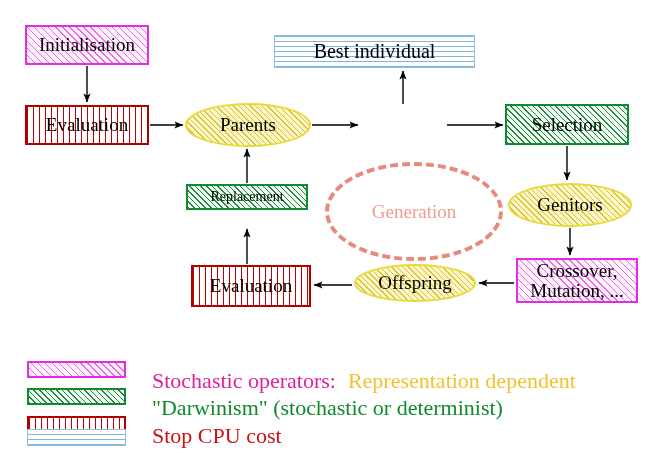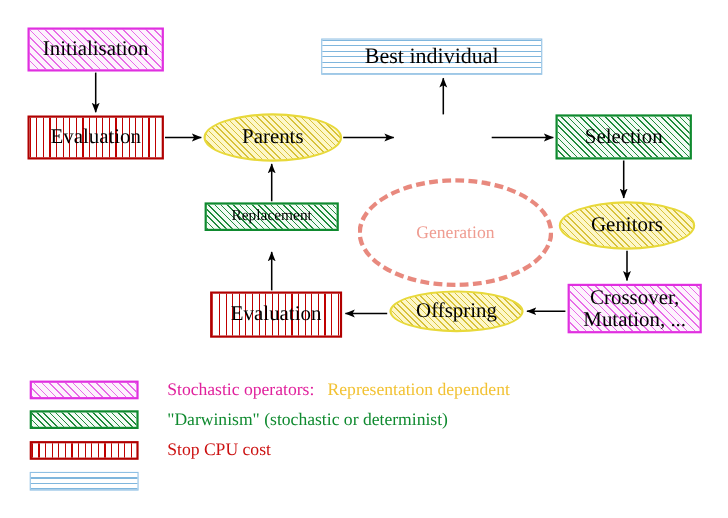--- a/index.html
+++ b/index.html
@@ -47,21 +47,21 @@
     position:absolute;border-radius:50%;
     border:4px dashed #e8897e;background:transparent;
     display:flex;align-items:center;justify-content:center;
   }
   .gen-ellipse .lbl{color:#ef9c91;}
 
   
   #legend{position:absolute;left:0;top:338px;width:662px;}
   .leg-row{position:absolute;left:27px;display:flex;align-items:center;}
   .swatch{width:99px;height:17px;box-sizing:border-box;flex:0 0 auto;}
-  .leg-text{margin-left:26px;white-space:nowrap;font-size:16px;line-height:1;}
+  .leg-text{margin-left:26px;white-space:nowrap;font-size:22px;line-height:1;margin-top:24px;}
   .leg-text .k1{color:#e0219c;}
   .leg-text .k2{color:#f2c233;margin-left:12px;}
   .leg-green{color:#0f8a2f;}
   .leg-red{color:#cc1111;}
   .leg-blue{color:#9ec6e8;}
 </style>
 </head>
 <body>
 
 <div id="canvas">
@@ -92,21 +92,21 @@
   </div>
 
   <div class="node pat-red" style="left:25px;top:105px;width:124px;height:40px;">
     <span class="lbl" style="font-size:19px">Evaluation</span>
   </div>
 
   <div class="node pat-yellow ellipse" style="left:185px;top:103px;width:126px;height:44px;">
     <span class="lbl" style="font-size:19px">Parents</span>
   </div>
 
-  <div class="node pat-blue" style="left:292px;top:35px;width:201px;height:33px;">
+  <div class="node pat-blue" style="left:274px;top:35px;width:201px;height:33px;">
     <span class="lbl" style="font-size:20px">Best individual</span>
   </div>
 
 
   <div class="node pat-green" style="left:505px;top:104px;width:124px;height:41px;">
     <span class="lbl" style="font-size:19px">Selection</span>
   </div>
 
   <div class="node pat-yellow ellipse" style="left:508px;top:183px;width:124px;height:44px;">
     <span class="lbl" style="font-size:19px">Genitors</span>
@@ -123,21 +123,21 @@
 
   <div class="node pat-red" style="left:191px;top:265px;width:120px;height:42px;">
     <span class="lbl" style="font-size:19px">Evaluation</span>
   </div>
 
   <div class="node pat-green" style="left:186px;top:184px;width:122px;height:26px;">
     <span class="lbl" style="font-size:14px">Replacement</span>
   </div>
 
   <div class="gen-ellipse" style="left:325px;top:162px;width:170px;height:91px;">
-    <span class="lbl" style="font-size:16px">Generation</span>
+    <span class="lbl" style="font-size:19px">Generation</span>
   </div>
 
   <div id="legend">
 
     <div class="leg-row" style="top:8px;">
       <span class="swatch pat-magenta"></span>
       <span class="leg-text">
         <span class="k1">Stochastic operators:</span><span class="k2">Representation dependent</span>
       </span>
     </div>

